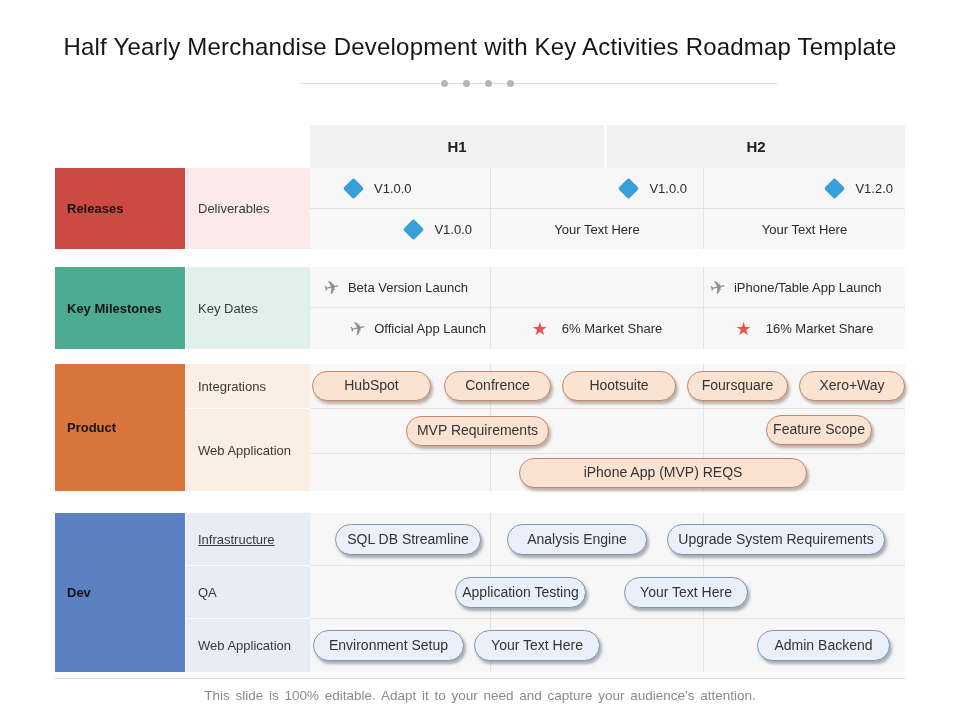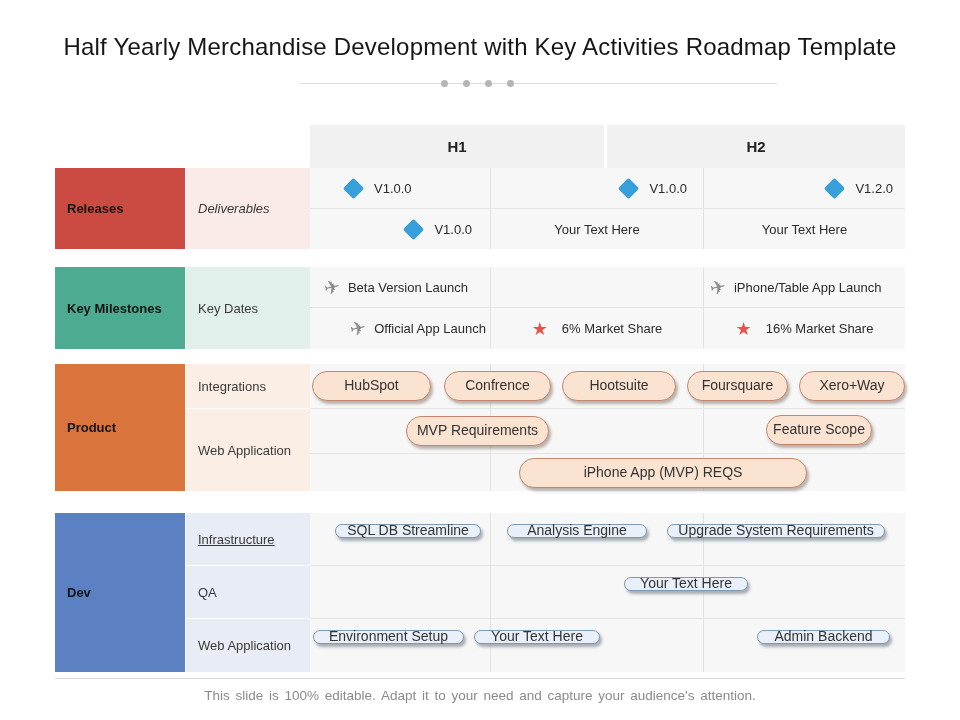--- a/index.html
+++ b/index.html
@@ -30,21 +30,21 @@
   }
   .sec-sub {
     position:absolute; left:186px; width:124px; display:flex; align-items:center;
     padding-left:12px; font-size:13px; color:#3a3a3a;
   }
   .lab-releases   { top:168px; height:81px;  background:#cb4a42; }
   .lab-milestones { top:267px; height:82px;  background:#4cab91; }
   .lab-product    { top:364px; height:127px; background:#d8743c; }
   .lab-dev        { top:513px; height:159px; background:#5b81c2; }
 
-  .sub-releases   { top:168px; height:81px;  background:#faeae8;font-style:italic; }
+  .sub-releases   { top:168px; height:81px;  background:#faeae8; }
   .sub-milestones { top:267px; height:82px;  background:#e1f0ea; }
   .sub-integrations { top:364px; height:44px; background:#fbeee4; }
   .sub-webapp-p     { top:409px; height:82px; background:#fbeee4; }
   .sub-infra  { top:513px; height:52px; background:#e7ecf5;text-decoration:underline; }
   .sub-qa     { top:566px; height:52px; background:#e7ecf5; }
   .sub-webdev { top:619px; height:53px; background:#e7ecf5; }
 
   .grid-row {
     position:absolute; left:310px; width:595px; background:#f7f7f7; display:flex;
   }
@@ -77,21 +77,21 @@
     color:#e8524a; font-size:18px; line-height:1; margin-right:14px; flex:0 0 auto;
     font-family:"DejaVu Sans",sans-serif;
   }
 
   .pill {
     position:absolute; display:flex; align-items:center; justify-content:center;
     font-size:14px; color:#333333; border-radius:16px; text-align:center; line-height:1.1;
   }
   .pill.product { background:#fbe3d2; border:1px solid #c3876d; height:30px;
                   box-shadow:2px 3px 3px rgba(110,90,80,0.45); }
-  .pill.dev     { background:#e9f0f9; border:1px solid #7f99b5; height:14px;
+  .pill.dev     { background:#e9f0f9; border:1px solid #7f99b5; height:31px;
                   box-shadow:2px 3px 3px rgba(90,100,115,0.5); }
 
   .footer-divider { position:absolute; top:678px; left:55px; width:850px; border-top:1px solid #d9d9d9; }
   .footer {
     position:absolute; top:688px; left:0; width:100%; text-align:center;
     font-size:13.5px; color:#8a8a8a; word-spacing:2px;
   }
   .pad-l14 { padding-left:14px; }
   .pad-l36 { padding-left:36px; }
   .pad-l6  { padding-left:6px; }
@@ -222,20 +222,21 @@
   </div>
   <div class="grid-row dev-r3">
     <div class="cell c1"></div>
     <div class="cell c2"></div>
     <div class="cell c3"></div>
   </div>
 
   <div class="pill dev" style="left:335px; top:524px; width:146px;">SQL DB Streamline</div>
   <div class="pill dev" style="left:507px; top:524px; width:140px;">Analysis Engine</div>
   <div class="pill dev" style="left:667px; top:524px; width:218px;">Upgrade System Requirements</div>
+  <div class="pill dev" style="left:455px; top:577px; width:131px;">Application Testing</div>
   <div class="pill dev" style="left:624px; top:577px; width:124px;">Your Text Here</div>
   <div class="pill dev" style="left:313px; top:630px; width:151px;">Environment Setup</div>
   <div class="pill dev" style="left:474px; top:630px; width:126px;">Your Text Here</div>
   <div class="pill dev" style="left:757px; top:630px; width:133px;">Admin Backend</div>
 
   <div class="footer-divider"></div>
   <div class="footer">This slide is 100% editable. Adapt it to your need and capture your audience's attention.</div>
 
 </div>
 

